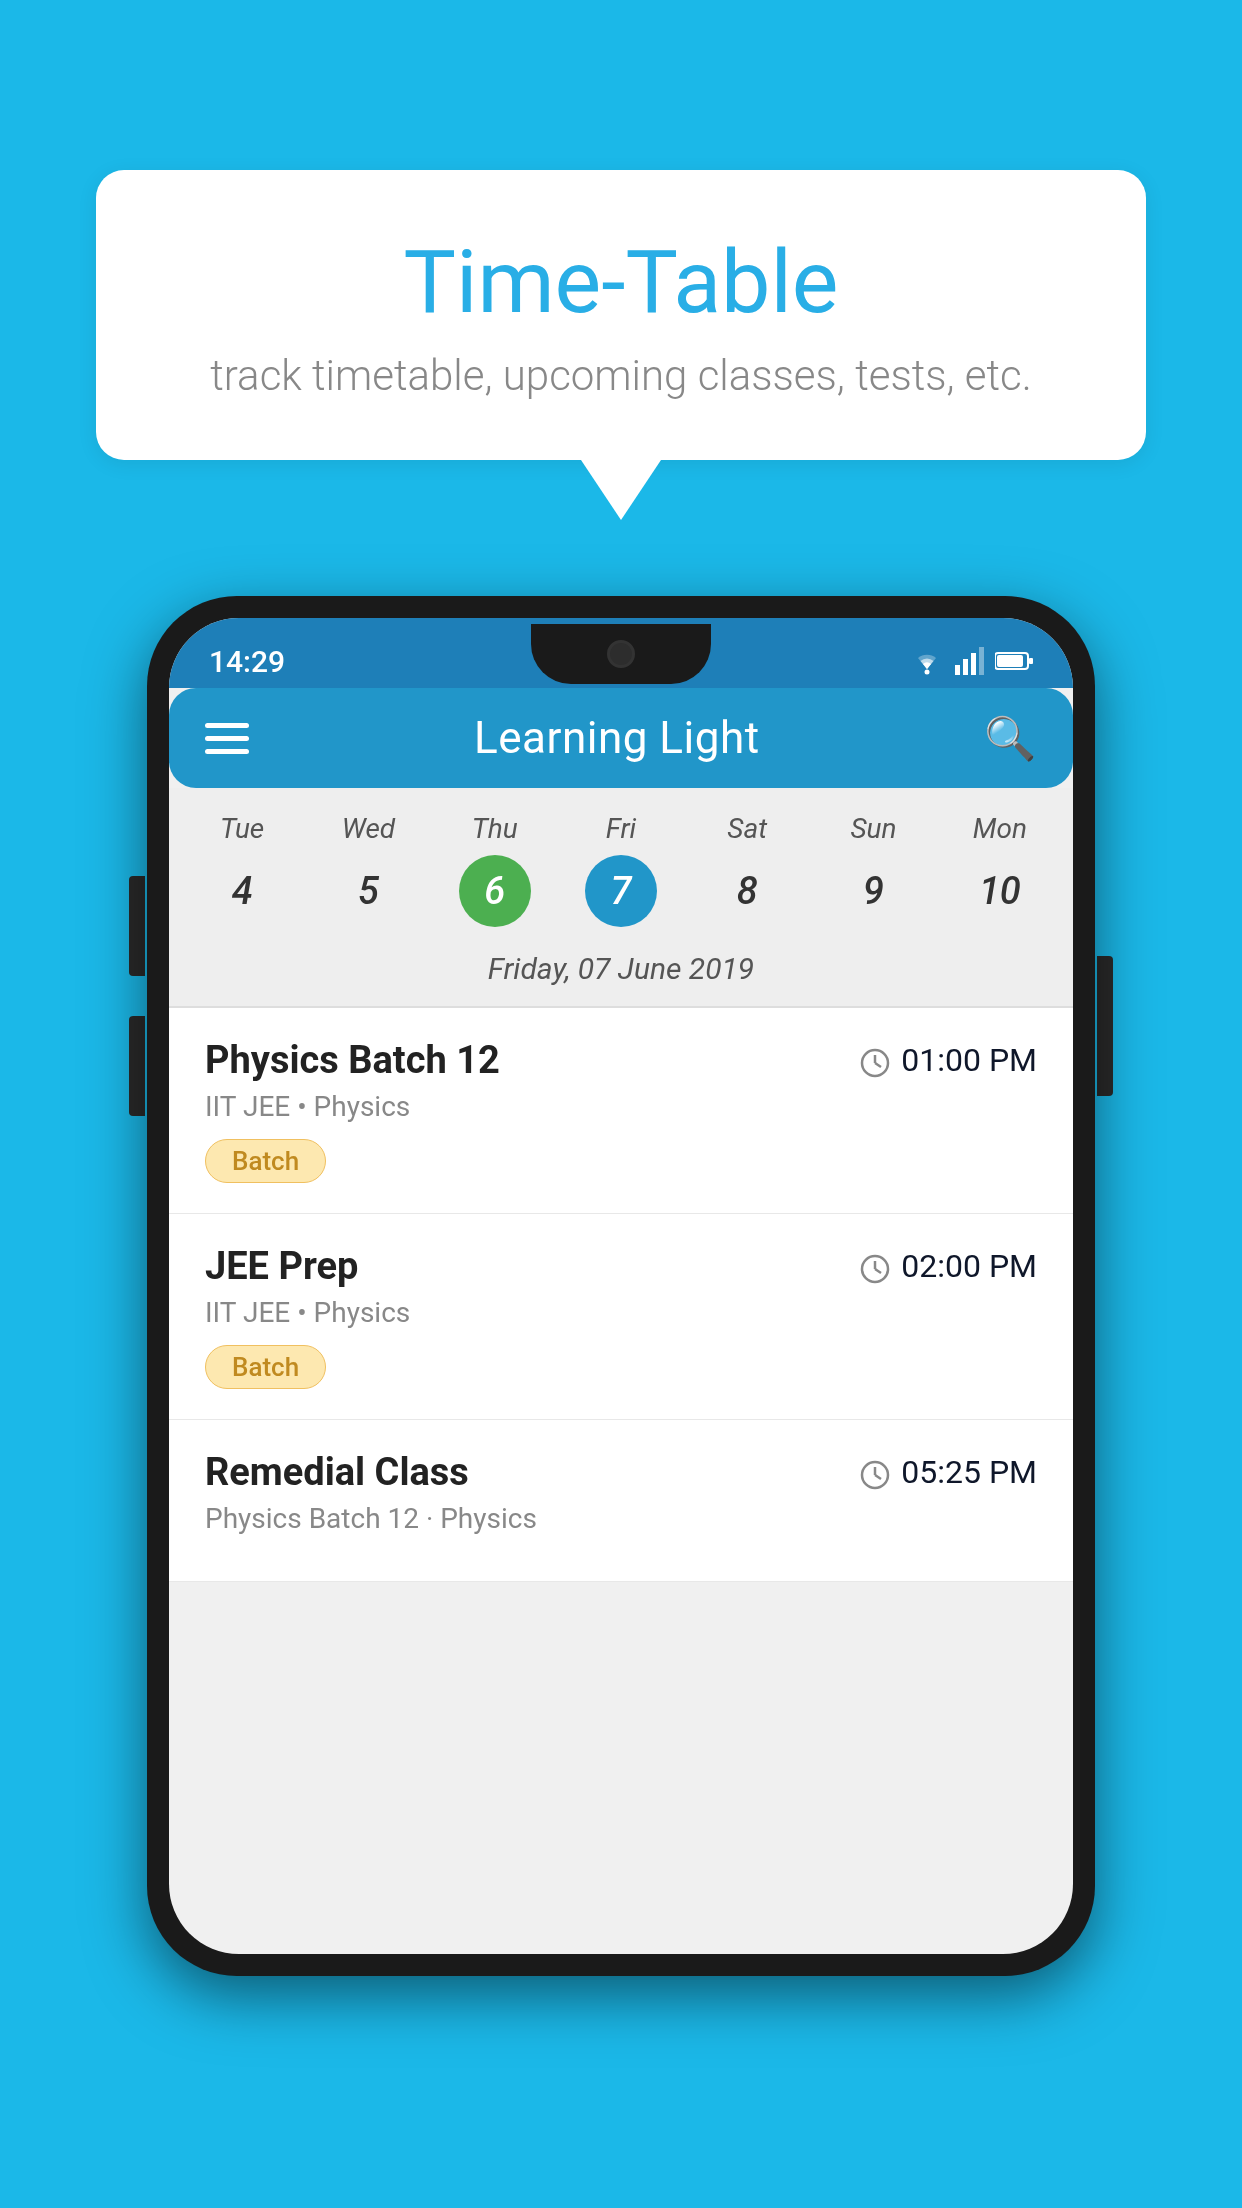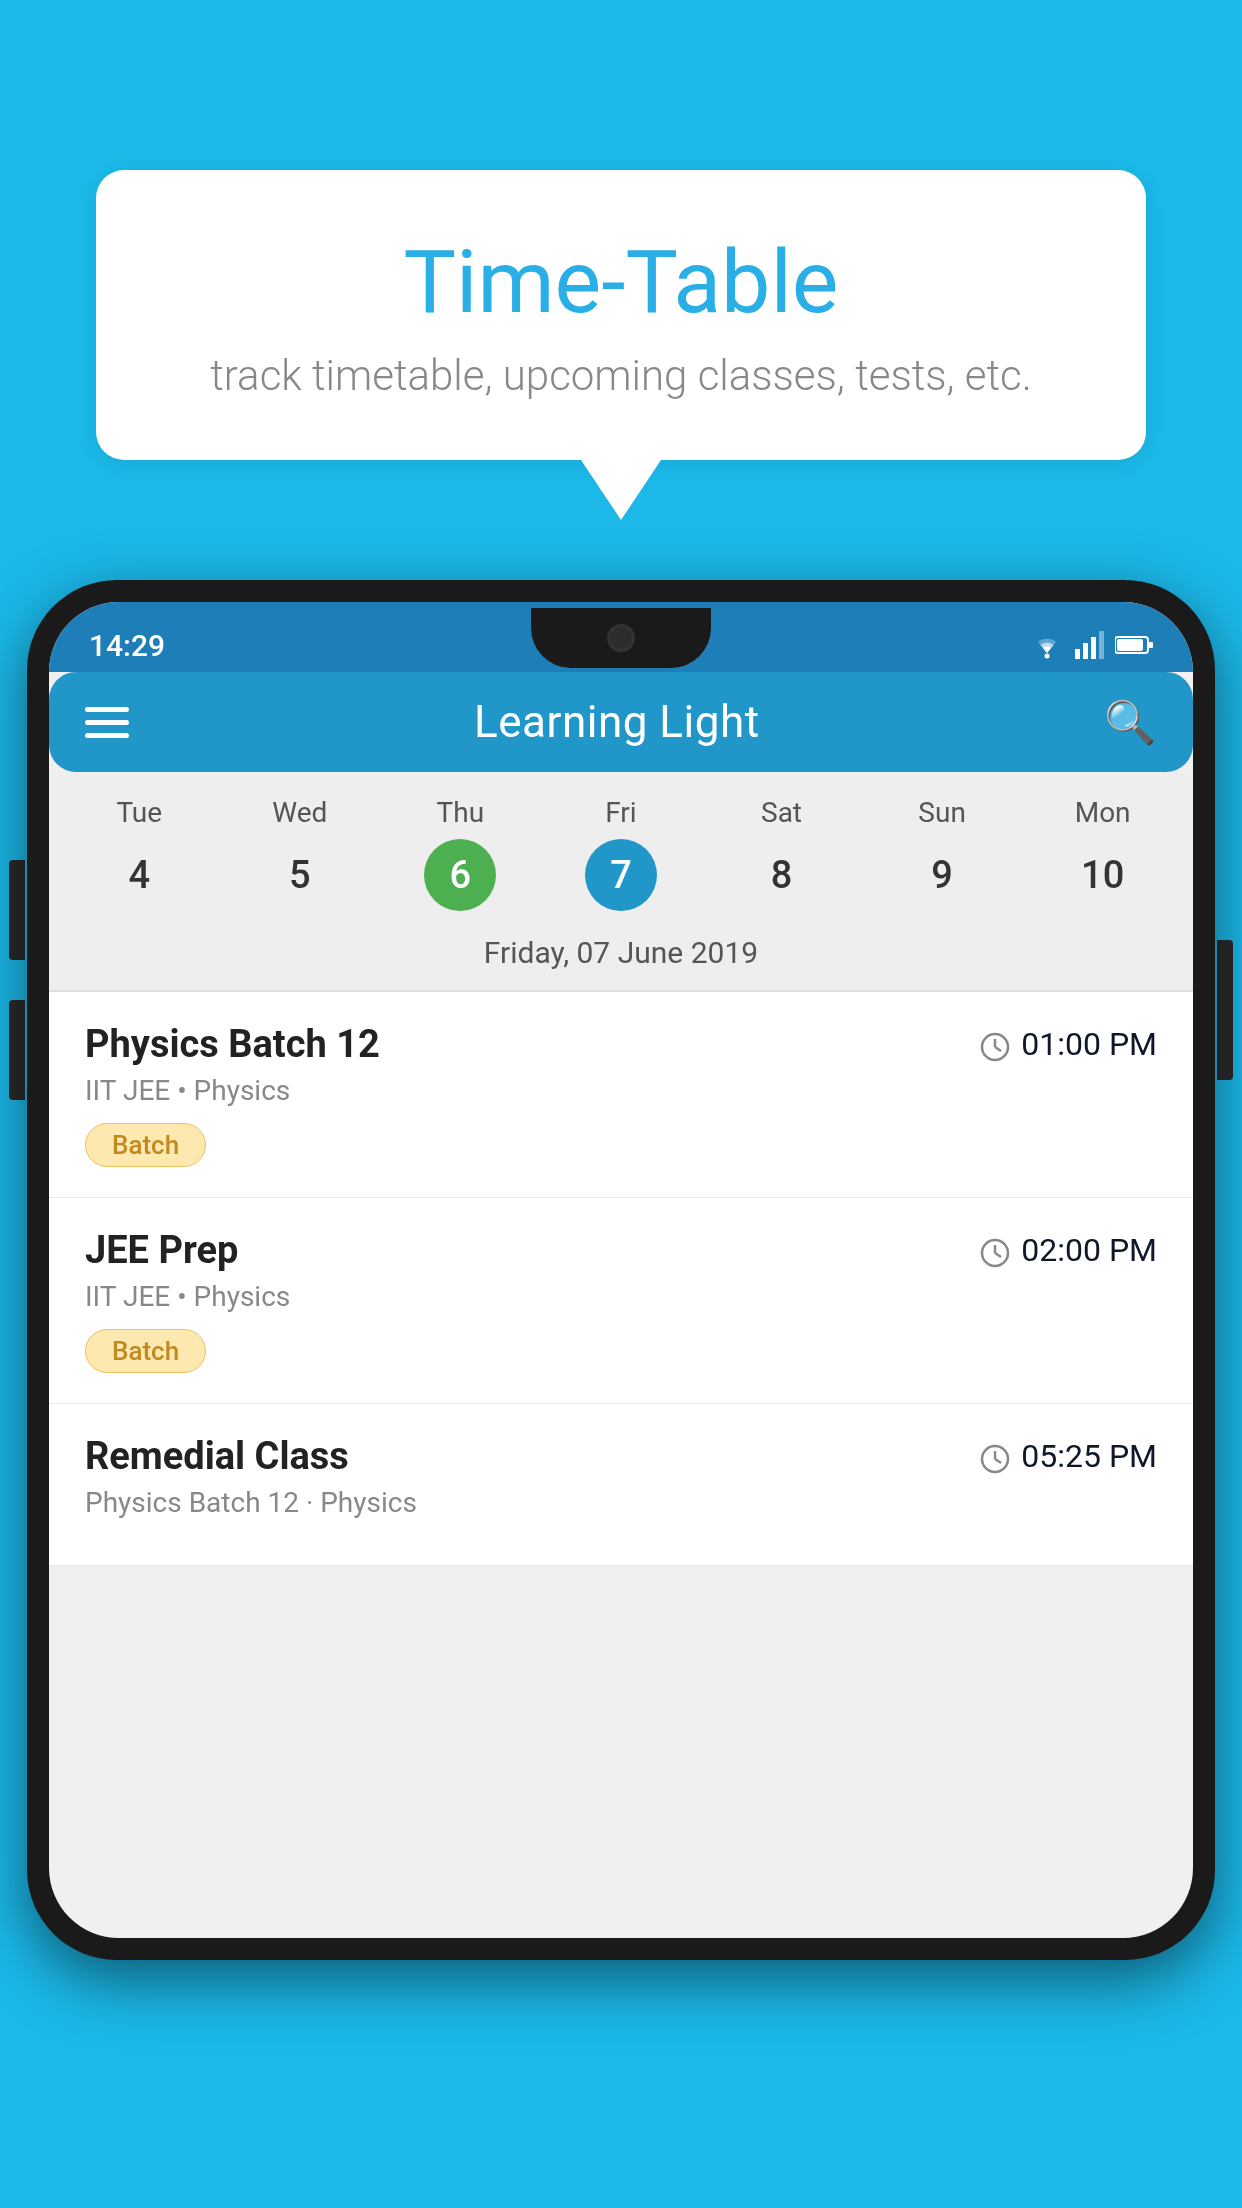--- a/index.html
+++ b/index.html
@@ -49,23 +49,23 @@
       width: 0;
       height: 0;
       border-left: 40px solid transparent;
       border-right: 40px solid transparent;
       border-top: 60px solid white;
       margin-top: 0;
     }
 
     
     .phone-wrapper {
-      margin-top: 60px;
+      margin-top: 76px;
       position: relative;
-      width: 1188px;
+      width: 948px;
       height: 1380px;
     }
 
     .phone-frame {
       position: absolute;
       top: 0;
       left: 0;
       width: 100%;
       height: 100%;
       background: #1a1a1a;
@@ -192,20 +192,21 @@
       font-size: 44px;
       color: white;
       font-weight: 400;
       letter-spacing: 0.5px;
     }
 
     
     .calendar-strip {
       background: #eeeeee;
       padding: 24px 10px 0 10px;
+      font-style: italic;
     }
 
     .day-row {
       display: flex;
       justify-content: space-around;
       padding-bottom: 8px;
     }
 
     .day-cell {
       display: flex;

